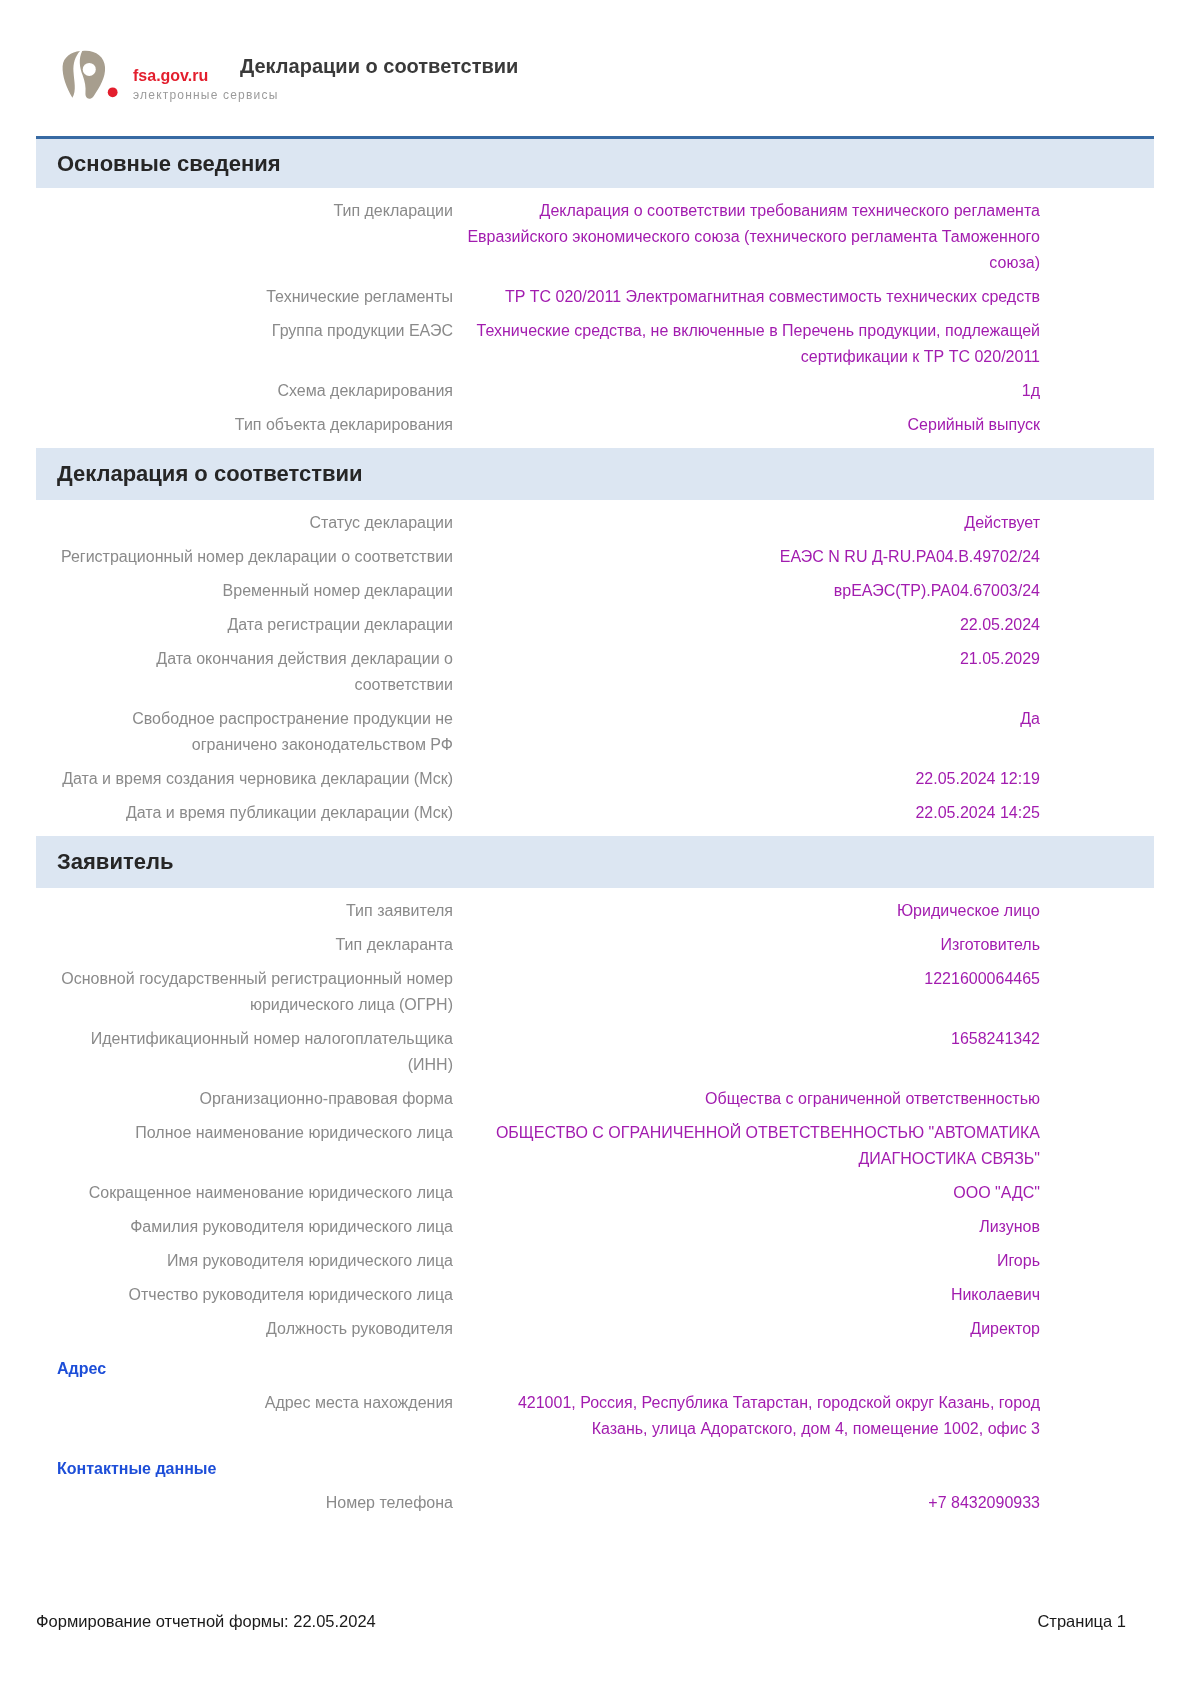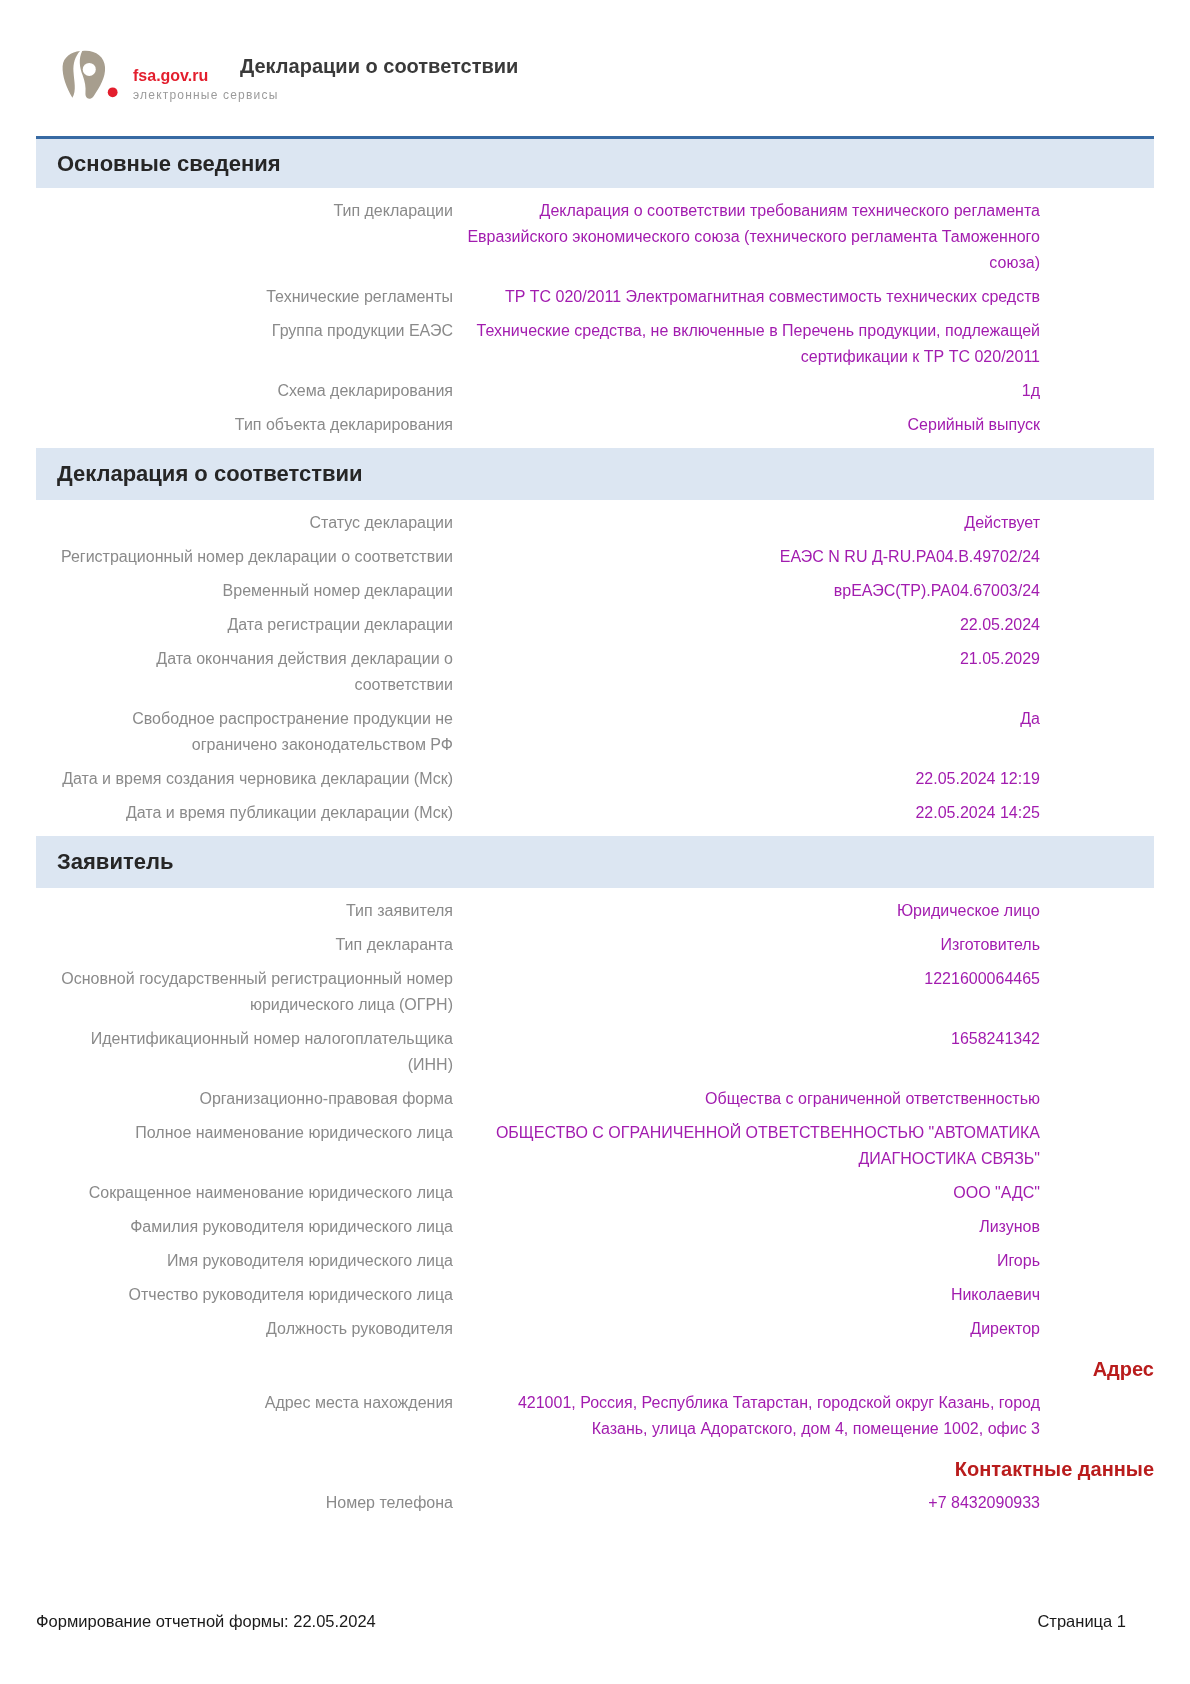--- a/index.html
+++ b/index.html
@@ -40,21 +40,21 @@
   .row .field-label {
     width: 396px; margin-right: 13px; flex: none;
     color: #8a8a8a; font-size: 16px; line-height: 26px;
   }
   .row .field-value {
     width: 574px; flex: none;
     color: #a21caf; font-size: 16px; line-height: 26px;
   }
   .subheading {
     padding: 10px 0 4px 21px;
-    font-size: 20px; font-weight: bold; color: #b91c1c; line-height: 26px; text-align: right;
+    font-size: 16px; font-weight: bold; color: #1d4ed8; line-height: 26px;
   }
 
   
   .page-footer {
     position: absolute; left: 36px; right: 64px; top: 1612px;
     display: flex; justify-content: space-between;
     font-size: 16.5px; color: #1a1a1a;
   }
 </style>
 </head>

